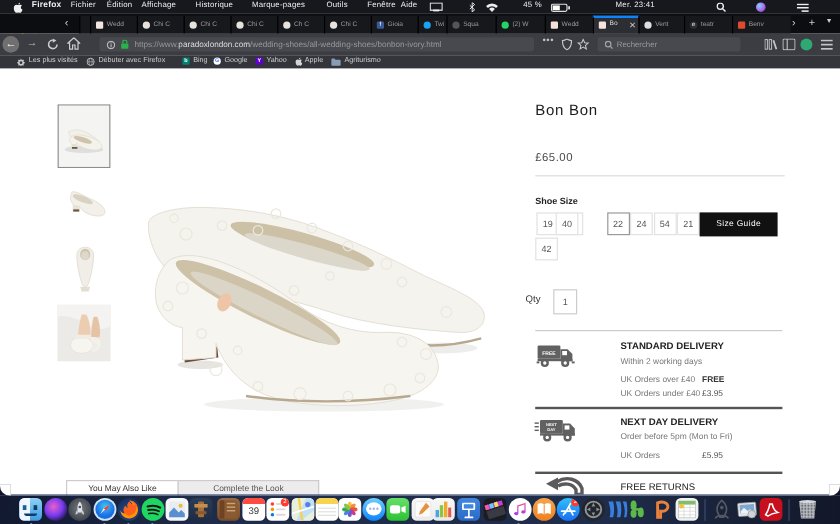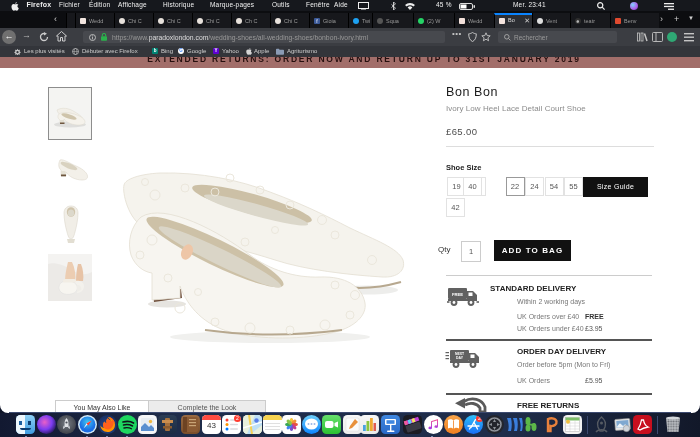--- a/index.html
+++ b/index.html
@@ -222,23 +222,20 @@
 <span style="left:222px">Yahoo</span>
 <svg style="position:absolute;left:246px;top:2px" width="6" height="7" viewBox="0 0 10 12">
         <path d="M7.2,0 C6.2,0.3 5.3,1.2 5.5,2.4 C6.6,2.4 7.4,1.3 7.2,0 Z M5.5,3 C4.6,3 3.9,2.6 3.2,2.6 C1.6,2.6 0.3,4 0.3,6.4 C0.3,9 2,11.6 3.3,11.6 C4,11.6 4.5,11.1 5.4,11.1 C6.3,11.1 6.7,11.6 7.4,11.6 C8.7,11.6 9.9,9.2 10,8 C8.9,7.6 8.2,6.7 8.2,5.6 C8.2,4.6 8.8,3.9 9.5,3.5 C8.9,2.9 8,2.6 7.4,2.6 C6.7,2.6 6.2,3 5.5,3 Z" fill="#d5d5d5"></path>
       </svg>
 <span style="left:254px">Apple</span>
 <svg style="position:absolute;left:276px;top:2px" width="8" height="7" viewBox="0 0 10 8">
         <path d="M0,1.5 A1,1 0 0 1 1,0.5 L3.5,0.5 L4.5,1.8 L9,1.8 A1,1 0 0 1 10,2.8 L10,7 A1,1 0 0 1 9,8 L1,8 A1,1 0 0 1 0,7 Z" fill="#8a9bb5"></path>
       </svg>
 <span style="left:287px">Agriturismo</span>
 </div>
-<div class="abs" id="banner">
-      <div>EXTENDED RETURNS: ORDER NOW AND RETURN UP TO 31ST JANUARY 2019</div>
-    </div>
 
 <div class="abs" style="left:48px;top:87px;width:42px;height:51px;border:1px solid #8d8d8d;background:#fdfdfd">
 <svg width="42" height="51" viewBox="0 0 42 51">
         <rect width="42" height="51" fill="#f4f4f2"></rect>
         <ellipse cx="21" cy="36.5" rx="16" ry="3" fill="#dededc"></ellipse>
         <path d="M8,22 C13,19 20,20 26,24 C31,27 35,30 34,33 C33,35 26,34 20,31 C14,28.5 9,27 8,22 Z" fill="#f2efe8" stroke="#ddd8cc" stroke-width="0.5"></path>
         <path d="M10,26 C8,28 9,31 11,32 L11,35 L15,35 L15,31 C17,34 22,36.5 28,37 C33,37.3 36,36 36,34 C36,31 32,28.5 28,27 C22,24.5 14,23.5 10,26 Z" fill="#f5f2eb" stroke="#ddd8cc" stroke-width="0.5"></path>
         <ellipse cx="20" cy="28.5" rx="8" ry="2.2" fill="#cfc4ab" transform="rotate(18 20 28.5)"></ellipse>
         <rect x="11" y="32" width="4" height="3.5" fill="#e4e0d4"></rect>
         <rect x="11" y="34.5" width="4.5" height="1.5" fill="#6e563f"></rect>
@@ -321,52 +318,50 @@
         <circle cx="212" cy="140" r="4.5"></circle>
         <circle cx="150" cy="110" r="4"></circle>
         <circle cx="120" cy="98" r="4"></circle>
 <circle cx="135" cy="162" r="4"></circle>
         <circle cx="165" cy="150" r="3.5"></circle>
         <circle cx="58" cy="198" r="4"></circle>
         <circle cx="88" cy="212" r="3.5"></circle>
 </g>
 </svg>
 <span class="rc" style="left:446px;top:85px;font-size:12.5px;letter-spacing:0.6px;color:#1c1c1c">Bon Bon</span>
-<span class="rc" style="left:446px;top:104px;font-size:8px;letter-spacing:0.05px;color:#8b8b8b">Ivory Low Heel Lace Detail Court Shoe</span>
 <span class="rc" style="left:446px;top:126px;font-size:9.5px;letter-spacing:0.4px;color:#4c4c4c">£65.00</span>
 <div class="dl" style="left:446px;top:146px;width:208px;background:#ddd"></div>
 <span class="rc" style="left:446px;top:163px;font-size:7.5px;font-weight:bold;color:#222">Shoe Size</span>
 <div class="sbox" style="left:447px;top:177px">19</div>
 <div class="sbox" style="left:466.5px;top:177px">41</div>
 <div class="sbox" style="left:463px;top:177px">40</div>
 <div class="sbox" style="left:505.5px;top:177px;border-color:#999">22</div>
 <div class="sbox" style="left:525px;top:177px">24</div>
 <div class="sbox" style="left:544.5px;top:177px">54</div>
-<div class="sbox" style="left:564px;top:177px">55</div>
+<div class="sbox" style="left:564px;top:177px">21</div>
 <div class="blkbtn" style="left:583px;top:177px;width:65px;height:20px;font-size:7px;line-height:20px;letter-spacing:0.3px">Size Guide</div>
 <div class="sbox" style="left:446px;top:198px">42</div>
 <span class="rc" style="left:438px;top:245px;font-size:8px;color:#333">Qty</span>
 <div class="abs" style="left:461px;top:241px;width:18px;height:19px;border:1px solid #ccc;color:#555;font-size:7.5px;text-align:center;line-height:19px">1</div>
-<div class="blkbtn" style="left:494px;top:240px;width:77px;height:21px;font-size:8px;line-height:21px;letter-spacing:1.1px;font-weight:bold">ADD TO BAG</div>
 <div class="dl" style="left:446px;top:275px;width:206px;background:#ccc"></div>
 
 <svg class="abs" style="left:447px;top:286px" width="32" height="22" viewBox="0 0 32 22">
 <rect x="1" y="2" width="19" height="11" rx="1" fill="#616161"></rect>
 <text x="10.5" y="9.5" font-size="4.2" font-weight="bold" fill="#fff" text-anchor="middle" font-family="Liberation Sans">FREE</text>
 <path d="M20,5 L26,5 L30,9 L30,15 L20,15 Z" fill="#616161"></path>
 <rect x="21.5" y="6.5" width="4" height="3.5" fill="#fff"></rect>
 <rect x="1" y="13" width="29" height="2" fill="#616161"></rect>
 <circle cx="7" cy="16.5" r="3.4" fill="#616161"></circle>
       <circle cx="7" cy="16.5" r="1.4" fill="#fff"></circle>
 <circle cx="24" cy="16.5" r="3.4" fill="#616161"></circle>
       <circle cx="24" cy="16.5" r="1.4" fill="#fff"></circle>
 <rect x="0" y="15.2" width="2.5" height="1.6" fill="#616161"></rect>
       <rect x="29.5" y="15.2" width="2.5" height="1.6" fill="#616161"></rect>
 </svg>
-<span class="rc" style="left:490px;top:284px;font-size:8px;font-weight:bold;color:#222">STANDARD DELIVERY</span>
+<span class="rc" style="left:517px;top:284px;font-size:8px;font-weight:bold;color:#222">STANDARD DELIVERY</span>
 <span class="rc" style="left:517px;top:298px;font-size:7px;color:#777">Within 2 working days</span>
 <span class="rc" style="left:517px;top:313px;font-size:7px;color:#777">UK Orders over £40</span>
 <span class="rc" style="left:585px;top:313px;font-size:7px;font-weight:bold;color:#333">FREE</span>
 <span class="rc" style="left:517px;top:325px;font-size:7px;color:#777">UK Orders under £40</span>
 <span class="rc" style="left:585px;top:325px;font-size:7px;color:#555">£3.95</span>
 <div class="dl" style="left:446px;top:339px;width:206px;height:1.5px;background:#555"></div>
 
 <svg class="abs" style="left:445px;top:348px" width="36" height="23" viewBox="0 0 36 23">
 <g fill="#616161">
         <rect x="0.5" y="4" width="3.5" height="1.2"></rect>
@@ -377,31 +372,31 @@
 <text x="14.5" y="6.8" font-size="3.4" font-weight="bold" fill="#fff" text-anchor="middle" font-family="Liberation Sans">NEXT</text>
 <text x="14.5" y="10.8" font-size="3.4" font-weight="bold" fill="#fff" text-anchor="middle" font-family="Liberation Sans">DAY</text>
 <path d="M24,5 L30,5 L34,9 L34,15 L24,15 Z" fill="#616161"></path>
 <rect x="25.5" y="6.5" width="4" height="3.5" fill="#fff"></rect>
 <rect x="5" y="13" width="29" height="2" fill="#616161"></rect>
 <circle cx="11" cy="16.5" r="3.4" fill="#616161"></circle>
       <circle cx="11" cy="16.5" r="1.4" fill="#fff"></circle>
 <circle cx="28" cy="16.5" r="3.4" fill="#616161"></circle>
       <circle cx="28" cy="16.5" r="1.4" fill="#fff"></circle>
 </svg>
-<span class="rc" style="left:517px;top:347px;font-size:8px;font-weight:bold;color:#222">ORDER DAY DELIVERY</span>
+<span class="rc" style="left:517px;top:347px;font-size:8px;font-weight:bold;color:#222">NEXT DAY DELIVERY</span>
 <span class="rc" style="left:517px;top:361px;font-size:7px;color:#777">Order before 5pm (Mon to Fri)</span>
 <span class="rc" style="left:517px;top:377px;font-size:7px;color:#777">UK Orders</span>
 <span class="rc" style="left:585px;top:377px;font-size:7px;color:#555">£5.95</span>
 <div class="dl" style="left:446px;top:393px;width:206px;height:1.5px;background:#555"></div>
 
 <svg class="abs" style="left:452px;top:397px" width="36" height="15" viewBox="0 0 36 15">
 <path d="M12,4.5 C20,-0.5 30,2 33,10 L33,15 L28,15 L28,11 C25,6 18,5 13,8" fill="none" stroke="#5a5a5a" stroke-width="2.8"></path>
 <path d="M13,1 L3,6.2 L13,11.5 Z" fill="#5a5a5a"></path>
 </svg>
-<span class="rc" style="left:517px;top:401px;font-size:8px;font-weight:bold;color:#222">FREE RETURNS</span>
+<span class="rc" style="left:517px;top:401px;font-size:8px;font-weight:normal;color:#222">FREE RETURNS</span>
 <div class="abs" style="left:55px;top:400px;width:92px;height:14px;background:#fff;border:1px solid #ccc;border-bottom:none;font-size:7px;color:#333;text-align:center;line-height:13px">You May Also Like</div>
 <div class="abs" style="left:148px;top:400px;width:116px;height:14px;background:#ececec;border:1px solid #ccc;border-bottom:none;font-size:7px;color:#555;text-align:center;line-height:13px">Complete the Look</div>
 <div class="abs" id="dock">
 
 <span class="dk" style="left:16px;background:linear-gradient(#8fd0f5,#3e9be0)">
         <span style="position:absolute;left:0;top:0;width:9px;height:19px;background:#eef7fd"></span>
         <span style="position:absolute;left:3px;top:6px;width:3px;height:4px;background:#1d5f9e"></span>
         <span style="position:absolute;left:12px;top:6px;width:3px;height:4px;background:#0b3d70"></span>
         <span style="position:absolute;left:4px;top:12.5px;width:11px;height:2.5px;border-radius:0 0 5px 5px;background:#0b3d70"></span>
       </span>
@@ -457,21 +452,21 @@
           <rect x="2" y="2" width="4" height="15" fill="#6d4323"></rect>
           <g fill="#c9a477">
             <rect x="8" y="4" width="7" height="1.2"></rect>
             <rect x="8" y="7" width="7" height="1.2"></rect>
             <rect x="8" y="10" width="7" height="1.2"></rect>
           </g>
         </svg></span>
 
 <span class="dk" style="left:202px;background:#fff">
         <span style="position:absolute;left:0;top:0;width:19px;height:5px;background:#ff4b40"></span>
-        <span style="position:absolute;left:0;top:6px;width:19px;text-align:center;font-size:8px;color:#333">43</span>
+        <span style="position:absolute;left:0;top:6px;width:19px;text-align:center;font-size:8px;color:#333">39</span>
       </span>
 
 <span class="dk" style="left:222px;background:#fff"><svg width="19" height="19">
           <circle cx="5" cy="5" r="1.5" fill="#ff3b30"></circle>
           <rect x="8" y="4.2" width="8" height="1.6" rx="0.8" fill="#d9d9de"></rect>
           <circle cx="5" cy="9.5" r="1.5" fill="#ff9500"></circle>
           <rect x="8" y="8.7" width="8" height="1.6" rx="0.8" fill="#d9d9de"></rect>
           <circle cx="5" cy="14" r="1.5" fill="#007aff"></circle>
           <rect x="8" y="13.2" width="8" height="1.6" rx="0.8" fill="#d9d9de"></rect>
         </svg><span style="position:absolute;right:0px;top:0px;width:7px;height:7px;border-radius:50%;background:#ff3b30;color:#fff;font-size:5px;text-align:center;line-height:7px">2</span></span>

